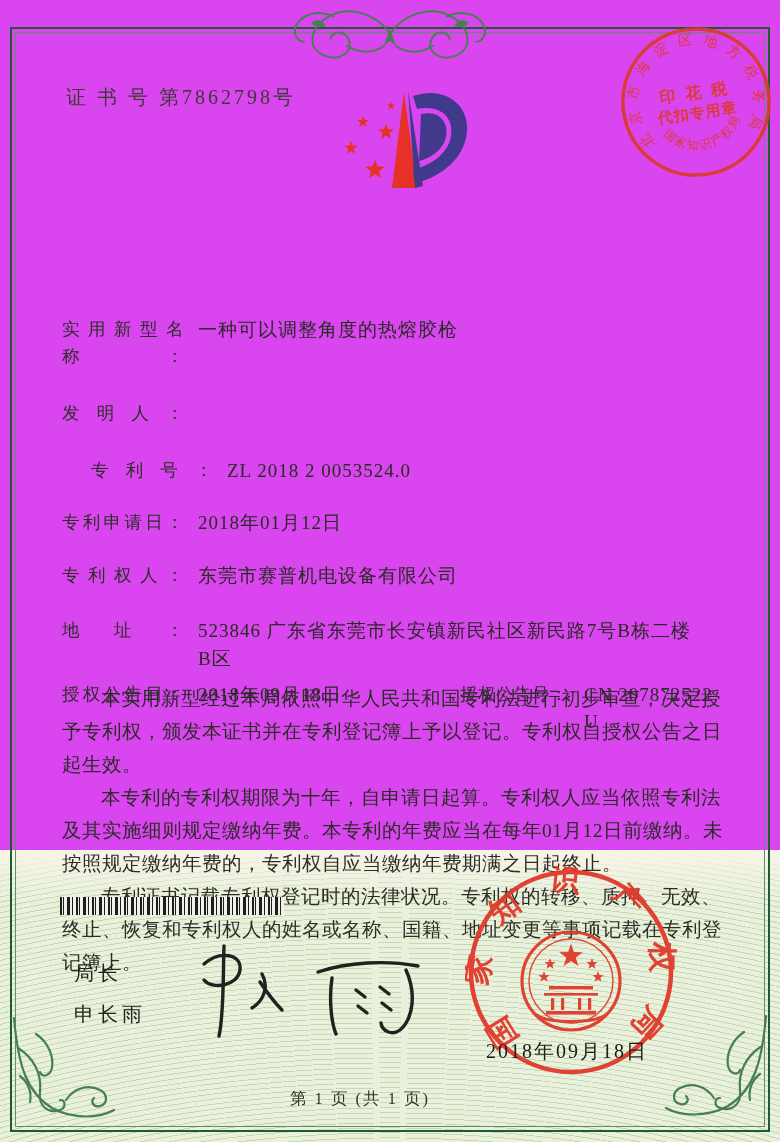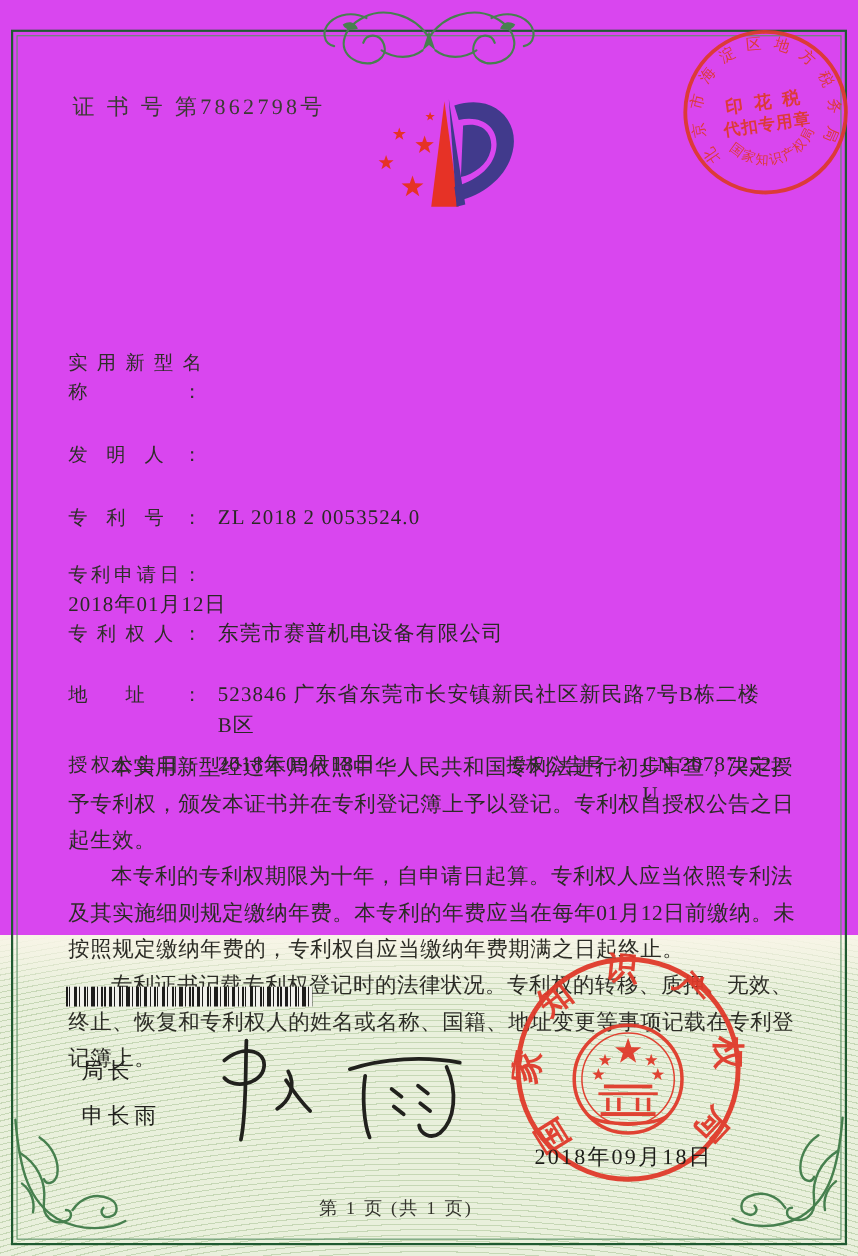--- a/index.html
+++ b/index.html
@@ -48,22 +48,22 @@
   }
   
   .fields{position:absolute;left:62px;top:316px;width:660px;z-index:3;font-size:19px;}
   .frow{display:flex;align-items:flex-start;line-height:27px;}
   .flabel{
     flex:none;width:122px;margin-right:14px;
     font-size:17.5px;letter-spacing:.5px;
     text-align:justify;text-align-last:justify;color:#2e2e28;
   }
   .fvalue{flex:1 1 auto;letter-spacing:1px;}
-  .mb1{margin-bottom:30px;} .mb2{margin-bottom:30px;} .mb3{margin-bottom:25px;}
-  .mb4{flex-direction:column;} .mb5{margin-bottom:28px;} .mb6{margin-bottom:8px;}
+  .mb1{margin-bottom:30px;} .mb2{margin-bottom:30px;} .mb3{margin-bottom:25px;margin-left:29px;}
+  .mb4{margin-bottom:26px;} .mb5{margin-bottom:28px;} .mb6{margin-bottom:8px;}
   .addr-value{max-width:498px;line-height:28px;}
   .pair-left{display:flex;width:352px;flex:none;}
   .pair-left .flabel{width:122px;}
   .pair-right{display:flex;margin-left:46px;}
   .pair-right .flabel{width:112px;text-align-last:auto;margin-right:12px;}
   
   .paras{
     position:absolute;left:62px;top:682px;width:662px;z-index:3;
     font-size:19.5px;line-height:33px;color:#2c2c26;
   }
@@ -169,20 +169,21 @@
       <textPath href="#taxBottomArc" startOffset="2">国家知识产权局</textPath>
     </text>
     <text x="78" y="74" text-anchor="middle" font-size="16" font-weight="bold" fill="#dd3a2c" letter-spacing="3">印 花 税</text>
     <text x="78" y="94" text-anchor="middle" font-size="15" font-weight="bold" fill="#dd3a2c" letter-spacing="1">代扣专用章</text>
   </svg>
 
 
   <div class="fields">
     <div class="frow mb1">
       <span class="flabel">实用新型名称：</span>
+      <span class="fvalue">一种可以调整角度的热熔胶枪</span>
     </div>
     <div class="frow mb2">
       <span class="flabel">发明人：</span>
     </div>
     <div class="frow mb3">
       <span class="flabel">专利号：</span>
       <span class="fvalue">ZL 2018 2 0053524.0</span>
     </div>
     <div class="frow mb4">
       <span class="flabel">专利申请日：</span>

